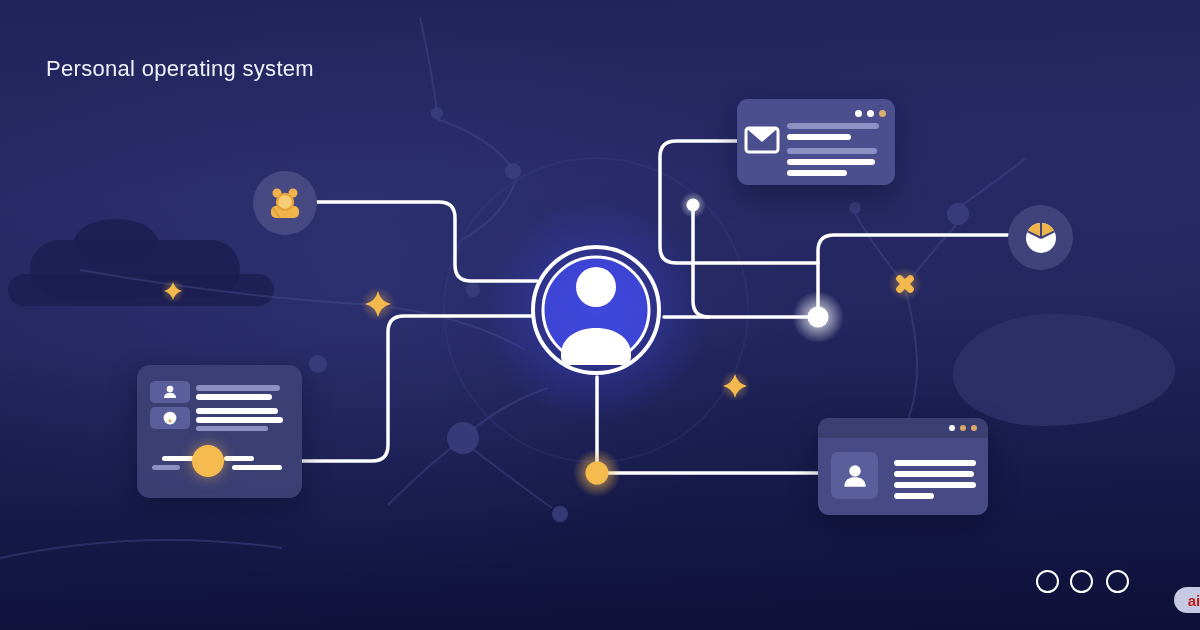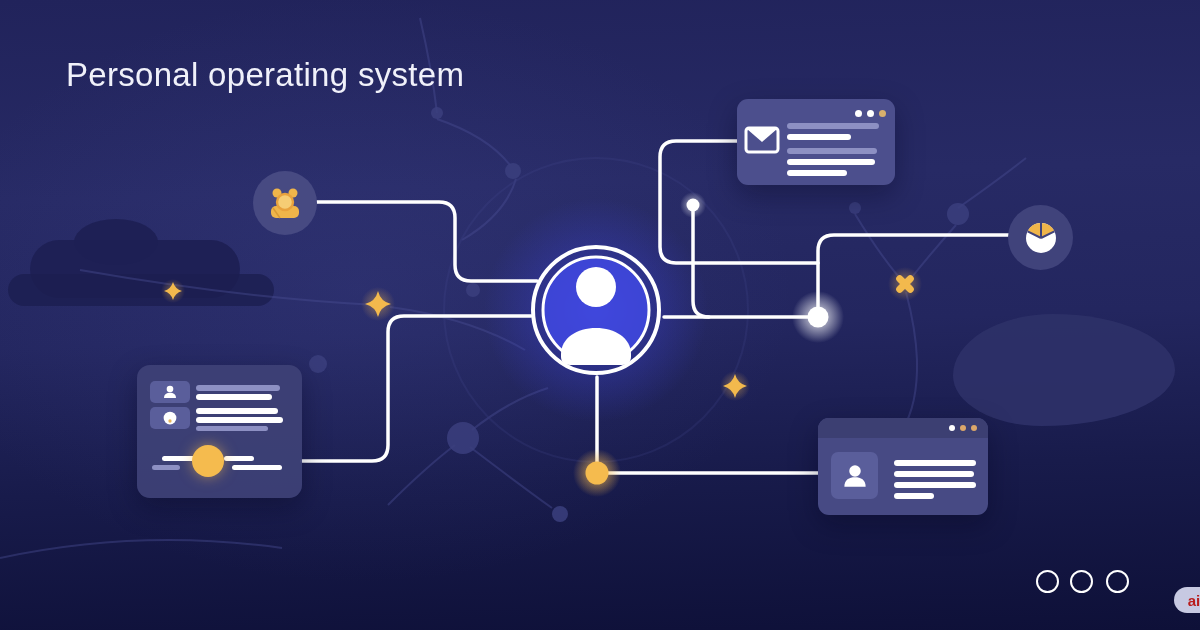--- a/index.html
+++ b/index.html
@@ -5,21 +5,21 @@
   html,body{margin:0;padding:0;background:#0e1038;}
   .canvas{
     position:relative;width:1200px;height:630px;overflow:hidden;
     font-family:"Liberation Sans","DejaVu Sans",sans-serif;
     background:
       radial-gradient(620px 420px at 30% 46%, rgba(72,78,158,.22), rgba(0,0,0,0) 70%),
       linear-gradient(178deg,#21235b 0%,#272a65 30%,#23265f 52%,#181b4b 74%,#0e1038 100%);
   }
   .abs{position:absolute;}
   .title{
-    left:66px;top:56px;font-size:33px;font-weight:400;letter-spacing:.3px;
+    left:46px;top:56px;font-size:22px;font-weight:400;letter-spacing:.3px;
     color:#f0f1fa;
   }
   
   .cloud-a{left:30px;top:240px;width:210px;height:58px;background:#1d2054;border-radius:40px;opacity:.95;}
   .cloud-b{left:74px;top:219px;width:84px;height:46px;background:#1d2054;border-radius:50%;opacity:.95;}
   .cloud-c{left:8px;top:274px;width:266px;height:32px;background:#1b1e50;border-radius:22px;opacity:.8;}
   .blob-right{left:953px;top:314px;width:222px;height:112px;background:#2e3168;opacity:.92;
     border-radius:45% 55% 60% 40% / 55% 50% 50% 45%;}
   
   .card{position:absolute;border-radius:11px;background:#4a4d8a;box-shadow:0 10px 28px rgba(5,6,30,.35);}

